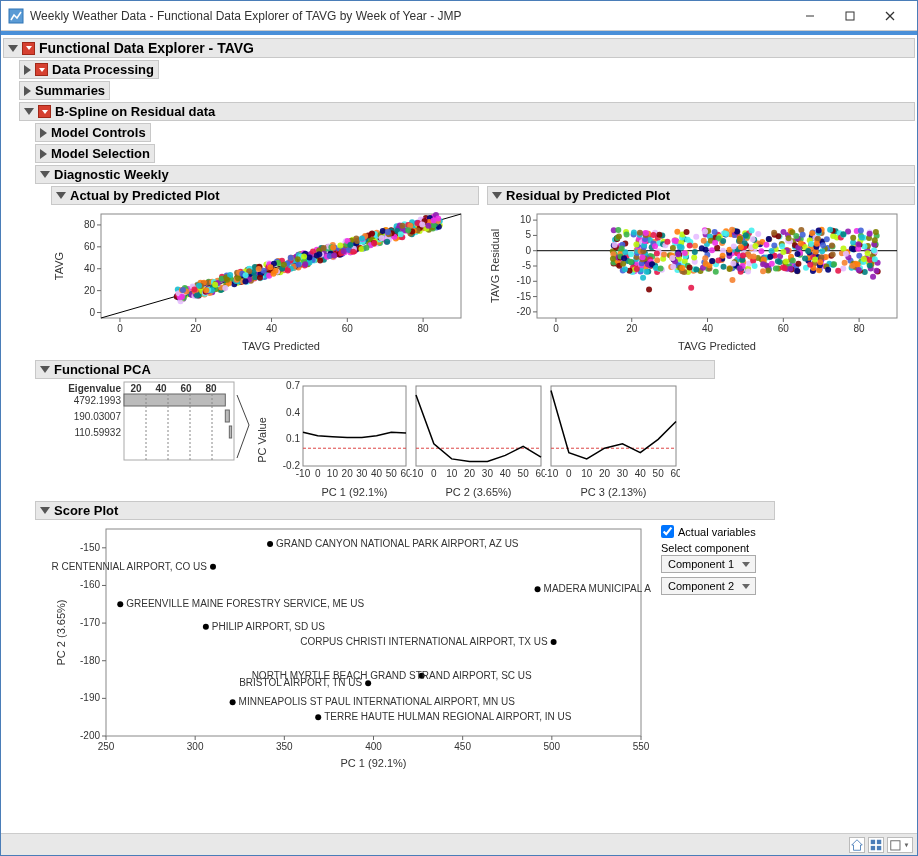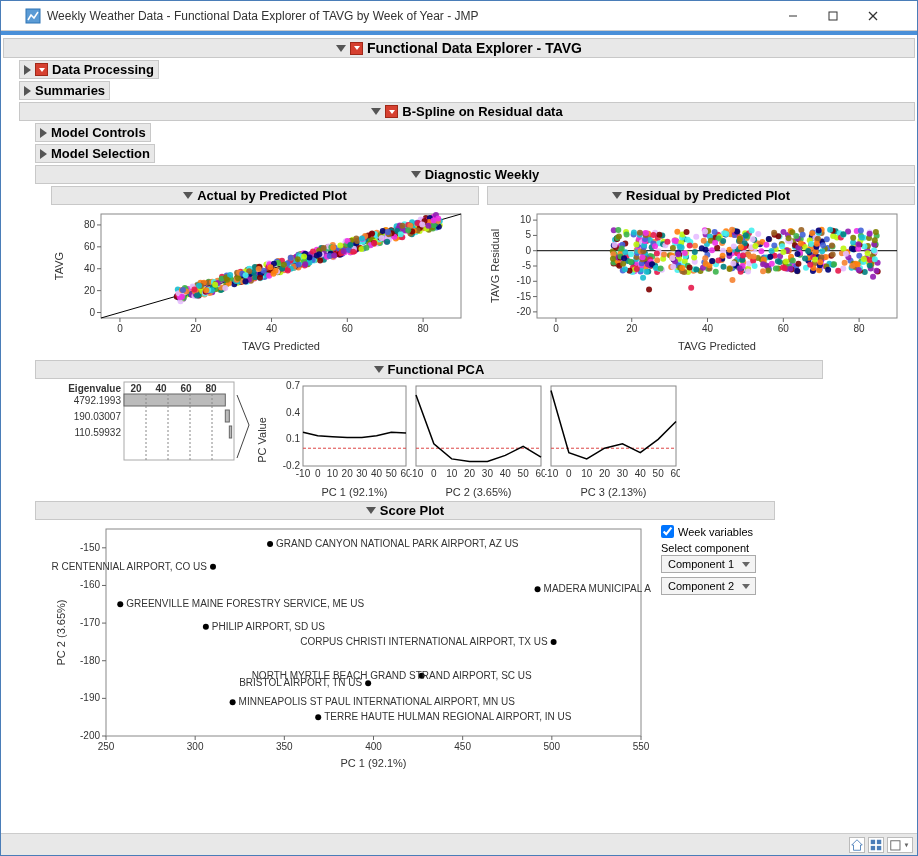--- a/index.html
+++ b/index.html
@@ -1,24 +1,24 @@
 <!DOCTYPE html>
 <html><head>
 <meta charset="utf-8">
 <style>
   * { box-sizing: border-box; margin: 0; padding: 0; }
   body { font-family: "Segoe UI", Arial, sans-serif; font-size: 12px; background: #f0f0f0; color: #000; }
   .window { width: 918px; height: 856px; background: #fff; border: 1px solid #4a7db8; display: flex; flex-direction: column; }
-  .titlebar { height: 30px; background: #fff; border-bottom: 1px solid #ccc; display: flex; align-items: center; padding: 0 24px; }
+  .titlebar { height: 30px; background: #fff; border-bottom: 1px solid #ccc; display: flex; align-items: center; padding: 0 7px; }
   .titlebar .icon { width: 16px; height: 16px; margin-right: 6px; }
   .titlebar .title { flex: 1; font-size: 12px; color: #333; }
   .titlebar .winbtn { width: 40px; height: 28px; display: flex; align-items: center; justify-content: center; cursor: pointer; }
   .bluebar { height: 4px; background: #4a90d9; }
   .content { flex: 1; overflow: auto; padding: 2px; }
-  .disclosure { display: flex; align-items: center; background: #e8e8e8; border: 1px solid #c8c8c8; padding: 1px 4px; margin: 1px 0; cursor: pointer; justify-content: center; }
+  .disclosure { display: flex; align-items: center; background: #e8e8e8; border: 1px solid #c8c8c8; padding: 1px 4px; margin: 1px 0; cursor: pointer; }
   .disclosure.main { font-weight: bold; font-size: 14px; }
   .disclosure.sub { font-weight: bold; font-size: 13px; }
   .disclosure.sub2 { font-weight: bold; font-size: 13px; }
   .tri { display: inline-block; width: 0; height: 0; margin-right: 4px; }
   .tri.down { border-left: 5px solid transparent; border-right: 5px solid transparent; border-top: 7px solid #555; }
   .tri.right { border-top: 5px solid transparent; border-bottom: 5px solid transparent; border-left: 7px solid #555; }
   .redbtn { width: 13px; height: 13px; background: #d64030; border: 1px solid #a02818; margin-right: 4px; display:inline-flex;align-items:center;justify-content:center;}
   .redbtn::after{content:"";width:0;height:0;border-left:3px solid transparent;border-right:3px solid transparent;border-top:4px solid #fff;}
   .section-row { display: flex; gap: 8px; }
   .indent { margin-left: 16px; }
@@ -1277,21 +1277,21 @@
                 <circle cx="218.28248862897988" cy="52.36851851851852" r="3" fill="#f58231" opacity="0.9"></circle>
                 <circle cx="303.3502274204029" cy="62.855767368675856" r="3" fill="#911eb4" opacity="0.9"></circle>
                 <circle cx="387.8039311241066" cy="53.219922536916" r="3" fill="#46f0f0" opacity="0.9"></circle>
                 <text x="230" y="144" text-anchor="middle" class="axis-label">TAVG Predicted</text>
                 <text x="12" y="60" text-anchor="middle" transform="rotate(-90 12 60)" class="axis-label">TAVG Residual</text>
               </svg>
           </div>
         </div>
 
         
-        <div class="disclosure sub2" style="width:788px">
+        <div class="disclosure sub2" style="width:680px">
           <span class="tri down"></span>
           <span>Functional PCA</span>
         </div>
         <div class="indent" style="display:flex;gap:6px;align-items:flex-start">
           <div>
             <svg width="200" height="90" id="eigen">
                 <text x="70" y="12" text-anchor="end" class="tick-label" font-weight="bold">Eigenvalue</text>
                 <text x="85" y="12" text-anchor="middle" class="tick-label" font-weight="bold">20</text>
                 <text x="110" y="12" text-anchor="middle" class="tick-label" font-weight="bold">40</text>
                 <text x="135" y="12" text-anchor="middle" class="tick-label" font-weight="bold">60</text>
@@ -1416,21 +1416,21 @@
               <circle cx="181.61666666666667" cy="181.12727272727273" r="3" fill="#000"></circle>
               <text x="187.61666666666667" y="184.12727272727273" text-anchor="start" class="tick-label" font-size="10">MINNEAPOLIS ST PAUL INTERNATIONAL AIRPORT, MN US</text>
               <circle cx="267.2166666666667" cy="196.1818181818182" r="3" fill="#000"></circle>
               <text x="273.2166666666667" y="199.1818181818182" text-anchor="start" class="tick-label" font-size="10">TERRE HAUTE HULMAN REGIONAL AIRPORT, IN US</text>
               <text x="322.5" y="246" text-anchor="middle" class="axis-label">PC 1 (92.1%)</text>
               <text x="14" y="111.5" text-anchor="middle" transform="rotate(-90 14 111.5)" class="axis-label">PC 2 (3.65%)</text>
             </svg>
           <div class="side-controls">
             <div class="checkbox-row">
               <input type="checkbox" checked="" style="">
-              <span>Week variables</span>
+              <span>Actual variables</span>
             </div>
             <div style="margin-bottom:1px">Select component</div>
             <div class="combo">Component 1</div>
             <div style="height:4px"></div>
             <div class="combo">Component 2</div>
           </div>
         </div>
 
       </div>
     </div>

